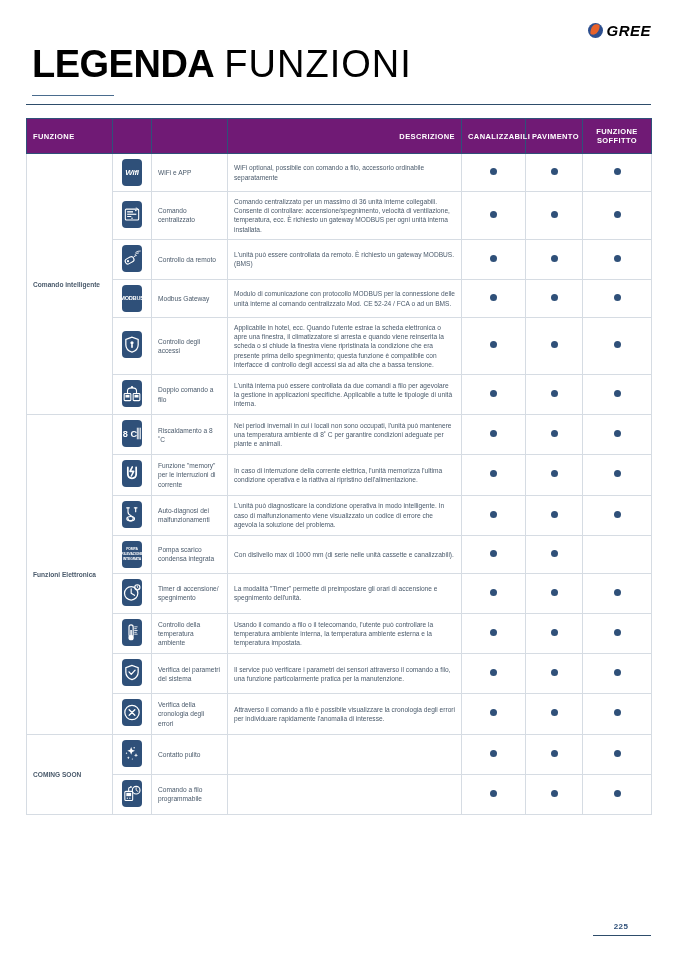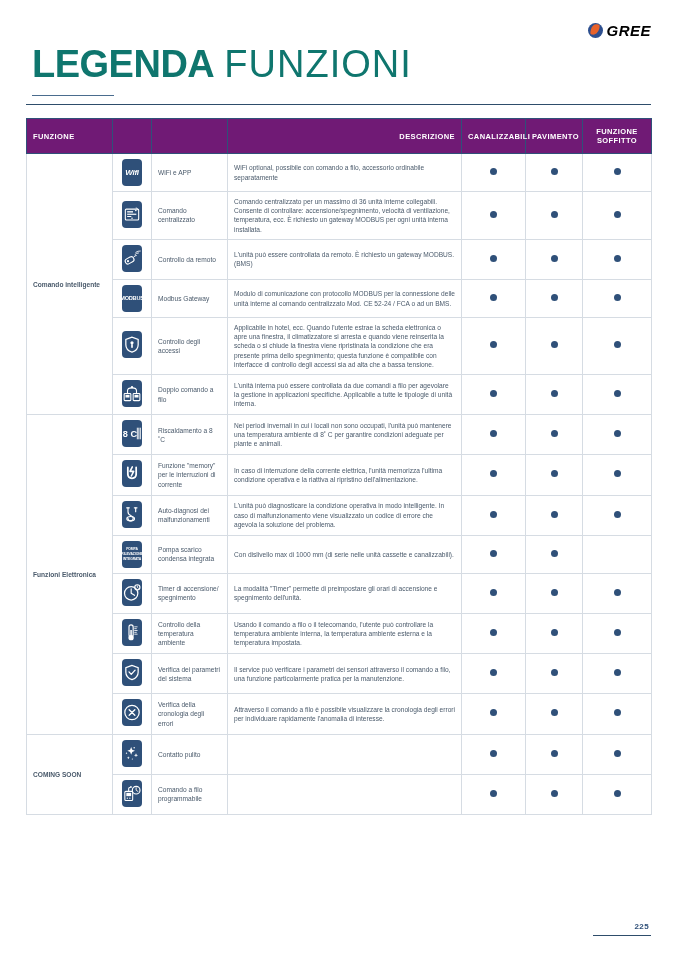--- a/index.html
+++ b/index.html
@@ -53,21 +53,21 @@
 
   
   #page-header {
     position: absolute;
     left: 32px;
     top: 42px;
   }
   #page-title {
     font-size: 38px;
     line-height: 44px;
-    color: #0f766e;
+    color: #000000;
     letter-spacing: -0.5px;
     white-space: nowrap;
   }
   #page-title .strong { font-weight: bold; }
   #page-title .light  { font-weight: 300; letter-spacing: 1px; }
   #title-rule {
     margin-top: 9px;
     width: 82px;
     height: 1px;
     background: #4a6c8e;
@@ -180,21 +180,21 @@
     line-height: 5.2px;
     text-align: center;
     letter-spacing: -0.1px;
   }
 
   
   #page-footer {
     position: absolute;
     right: 26px;
     bottom: 22px;
-    text-align: right;
+    text-align: center;
   }
   #page-number {
     font-size: 8px;
     font-weight: bold;
     color: #2f5079;
     letter-spacing: 0.4px;
     margin-bottom: 4px;
     padding-right: 2px;
   }
   #footer-rule {

